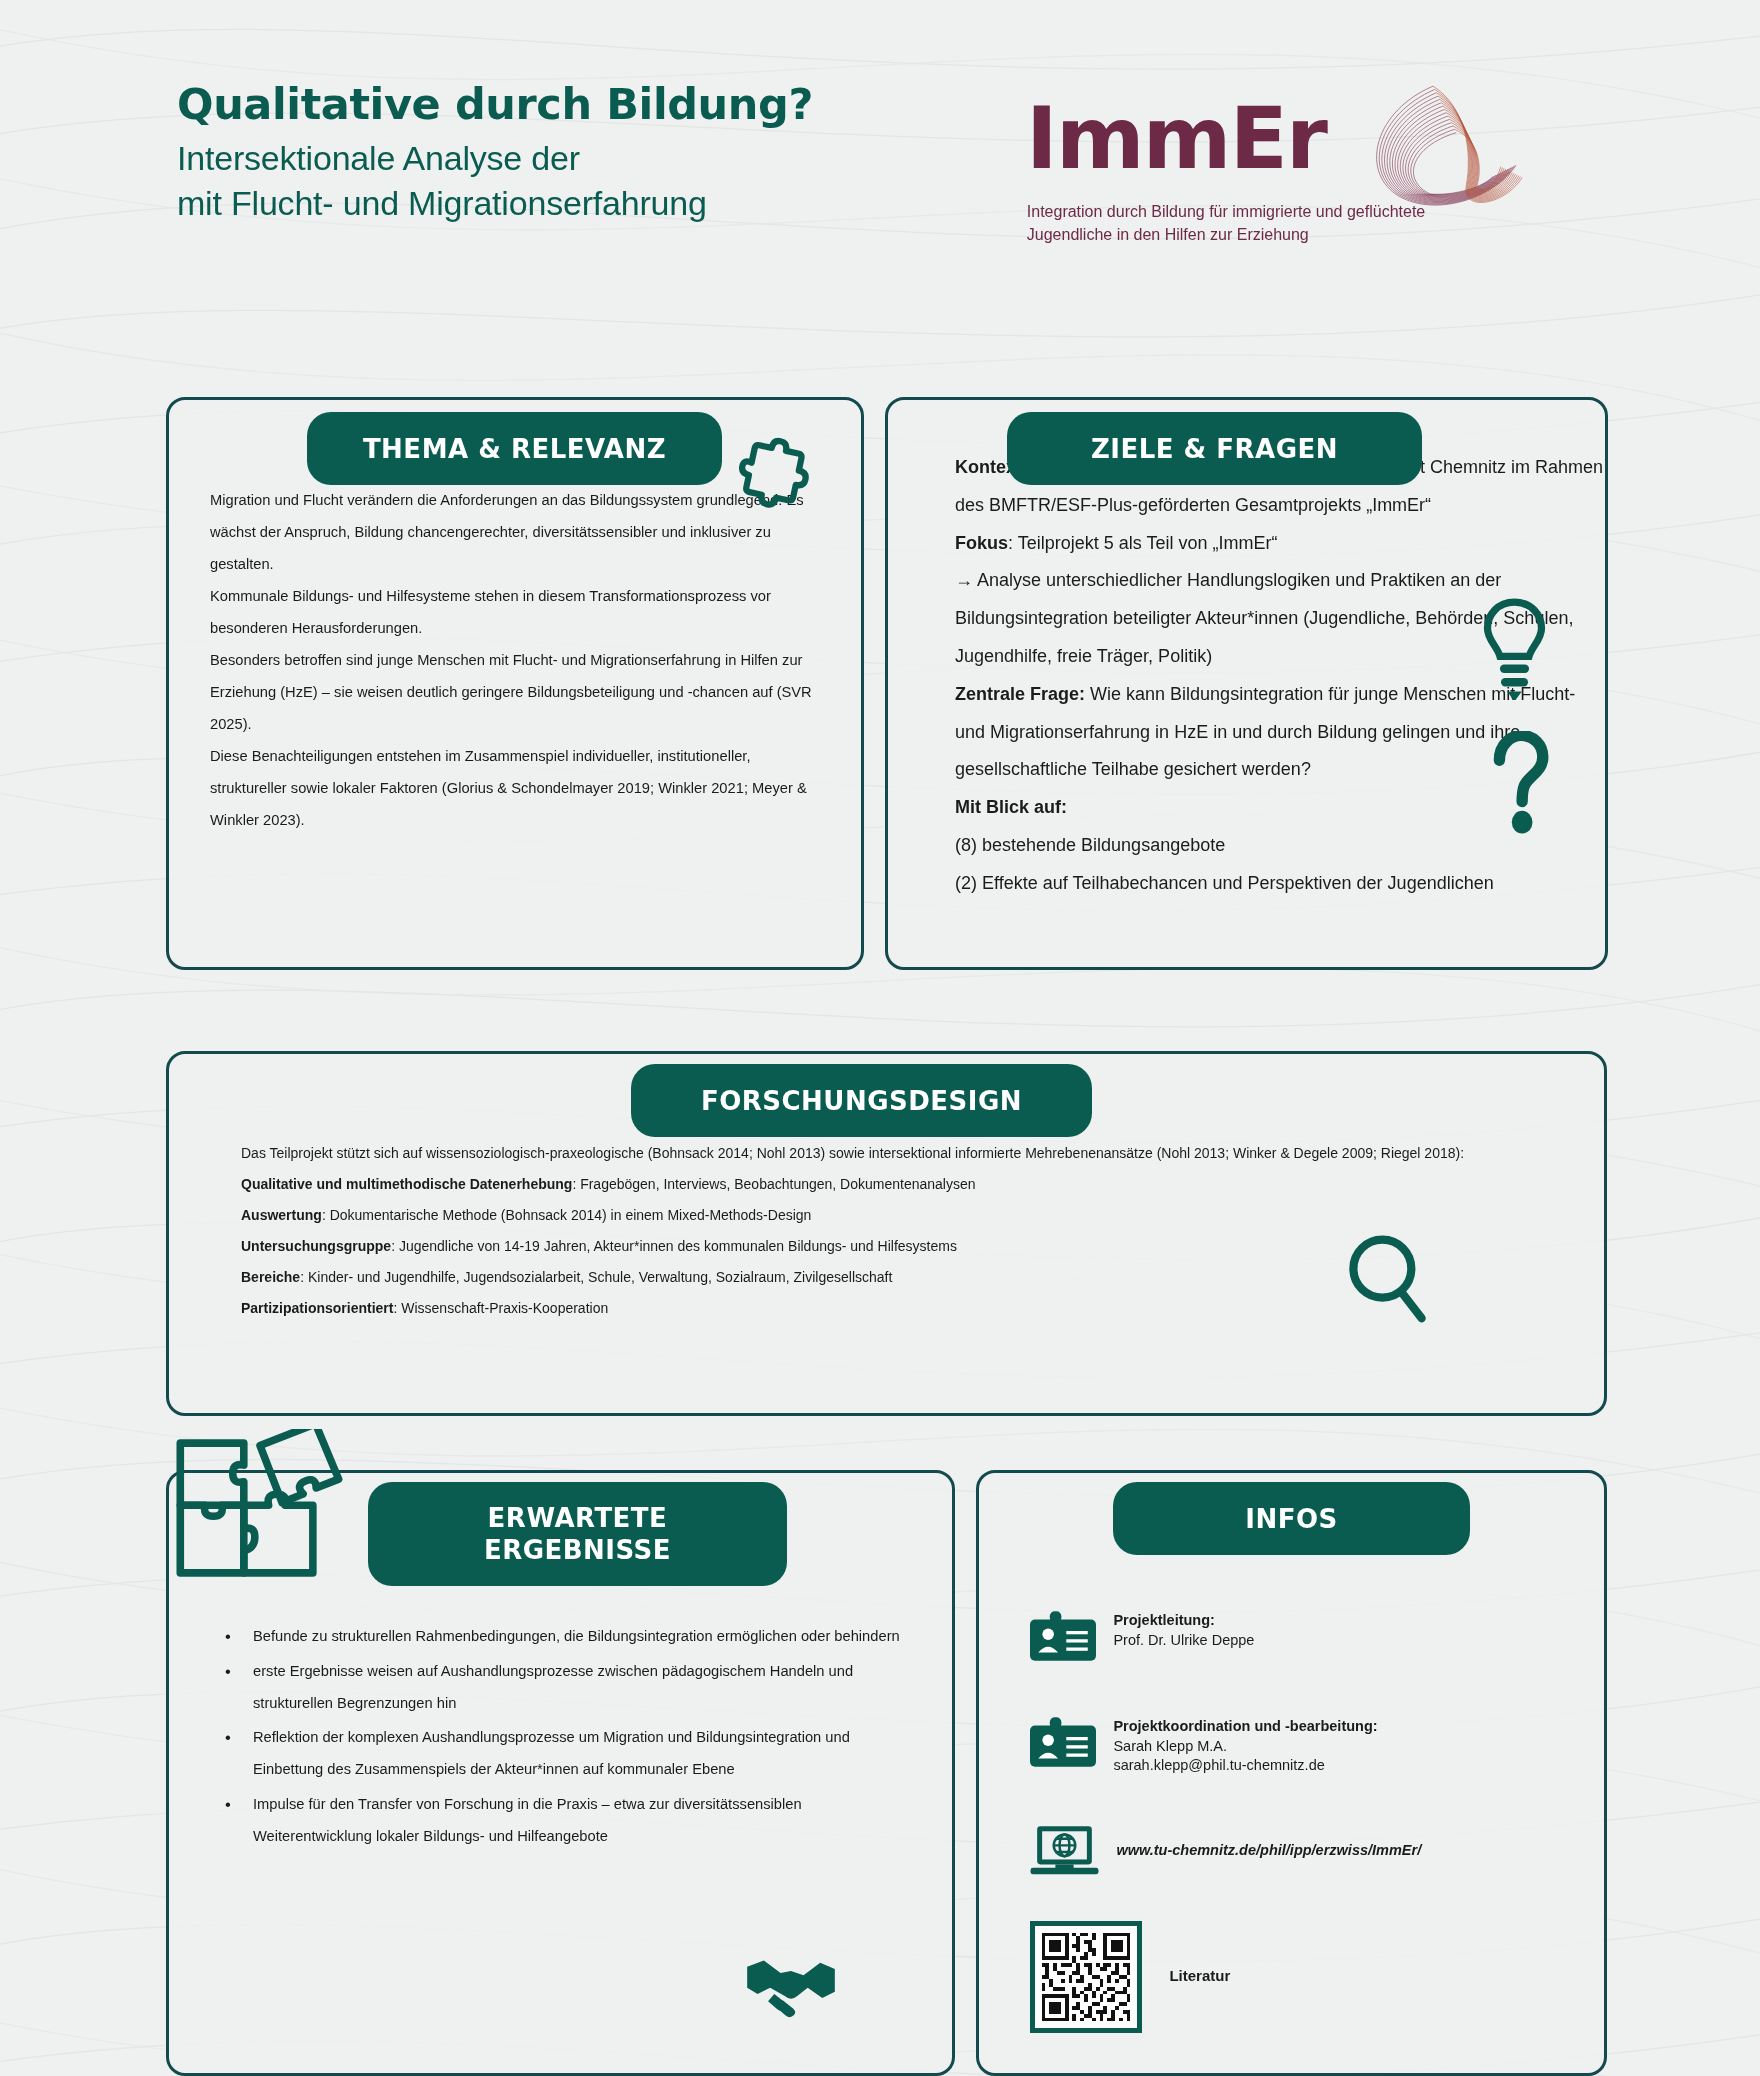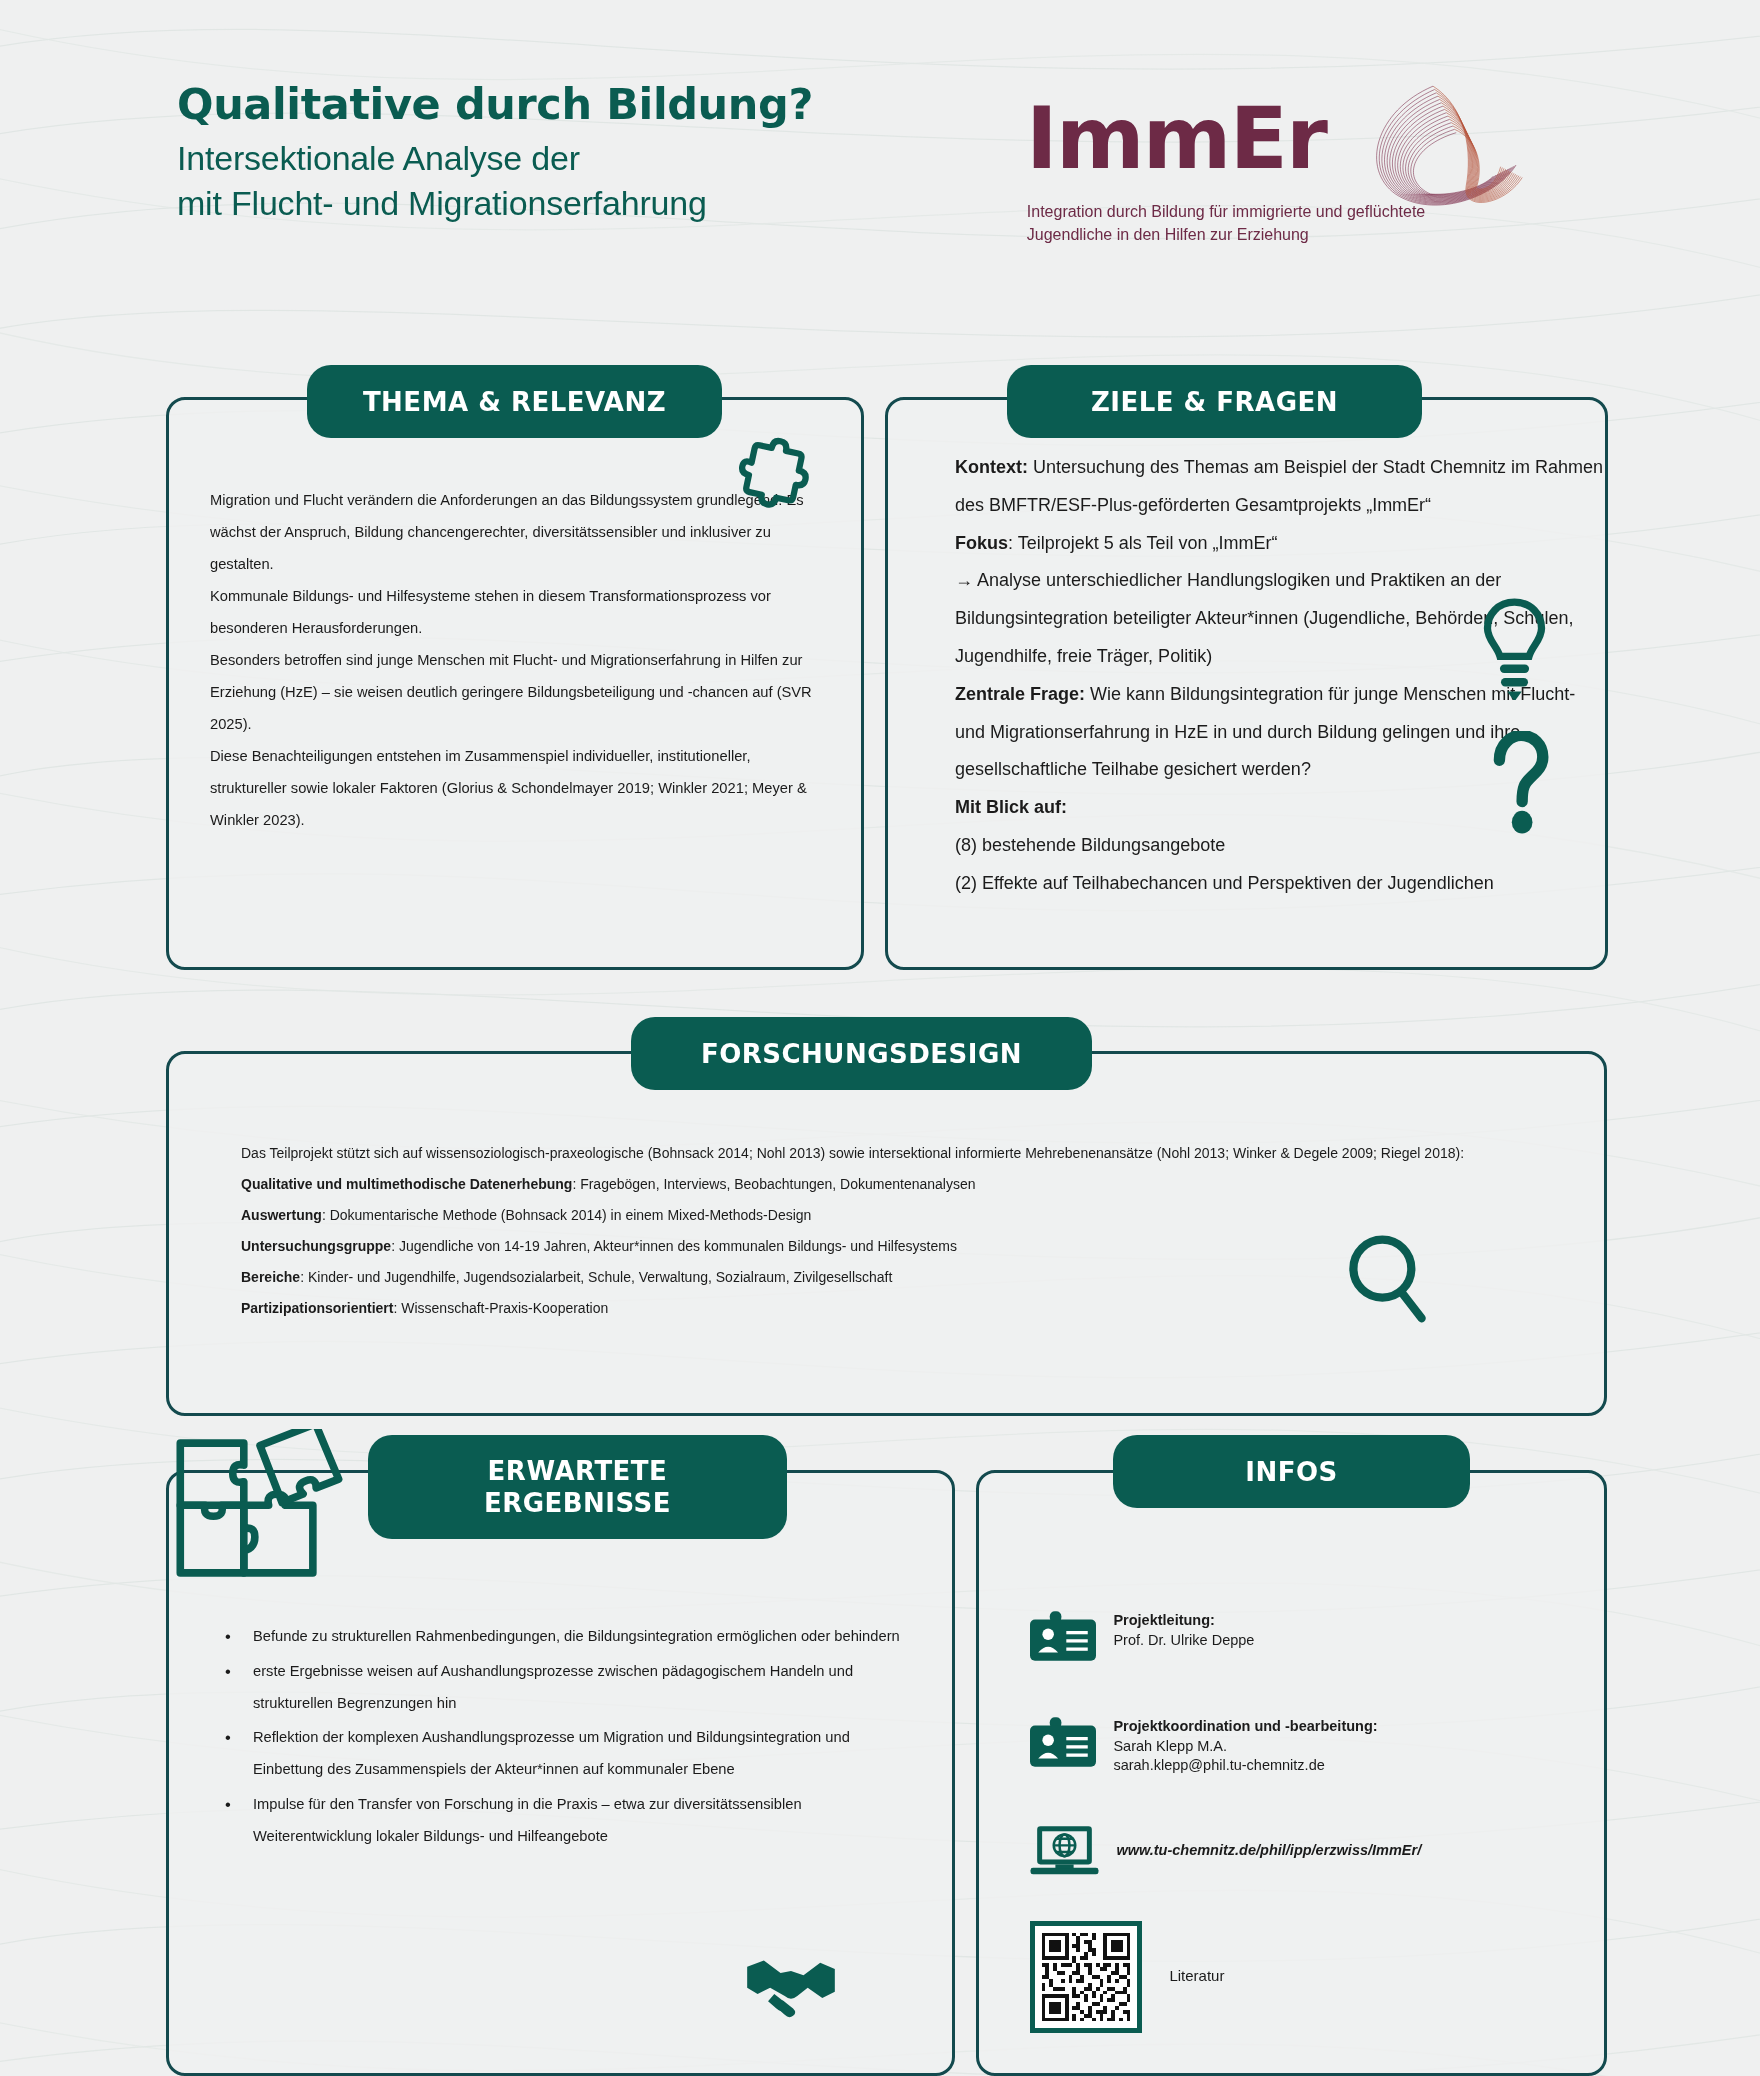--- a/index.html
+++ b/index.html
@@ -64,20 +64,21 @@
     position:absolute;
     background:var(--green-deep);
     border-radius:24px;
     color:#fff;
     font-family:"DejaVu Sans", sans-serif;
     font-weight:bold;
     display:flex;align-items:center;justify-content:center;
     text-align:center;
     letter-spacing:0.5px;
     z-index:6;
+    margin-top:47px;
   }
   .card-body{
     position:absolute;
     font-size:14.7px;
     line-height:2.18;
     color:#1b1b1b;
   }
   .card-body p{margin:0;}
   .card-body b{font-weight:bold;}
 
@@ -111,21 +112,21 @@
   
   .info-row{position:absolute;display:flex;align-items:flex-start;}
   .info-icon{flex:0 0 auto;margin-right:17.4px;}
   .info-txt{font-size:14.5px;line-height:1.36;color:#1b1b1b;}
   .info-txt .b{font-weight:bold;}
   #info-row-1{left:1030px;top:1611px;}
   #info-row-2{left:1030px;top:1717px;}
   #info-row-3{left:1030px;top:1823px;}
   #info-row-4{left:1030px;top:1921px;}
   #info-row-3 .info-txt{font-weight:bold;font-size:14.5px;padding-top:18px;font-style:italic;}
-  #info-row-4 .info-txt{font-weight:normal;font-size:15px;padding-top:45px;padding-left:10px;}
+  #info-row-4 .info-txt{font-weight:bold;font-size:15px;padding-top:45px;padding-left:10px;}
 
   
   .deco{position:absolute;z-index:7;}
   #deco-puzzle-thema{left:725px;top:426px;}
   #deco-bulb{left:1478px;top:596px;}
   #deco-question{left:1487px;top:731px;}
   #deco-magnifier{left:1341px;top:1231px;}
   #deco-puzzle-erg{left:172px;top:1429px;}
   #deco-hands{left:743px;top:1948px;}
 </style>

